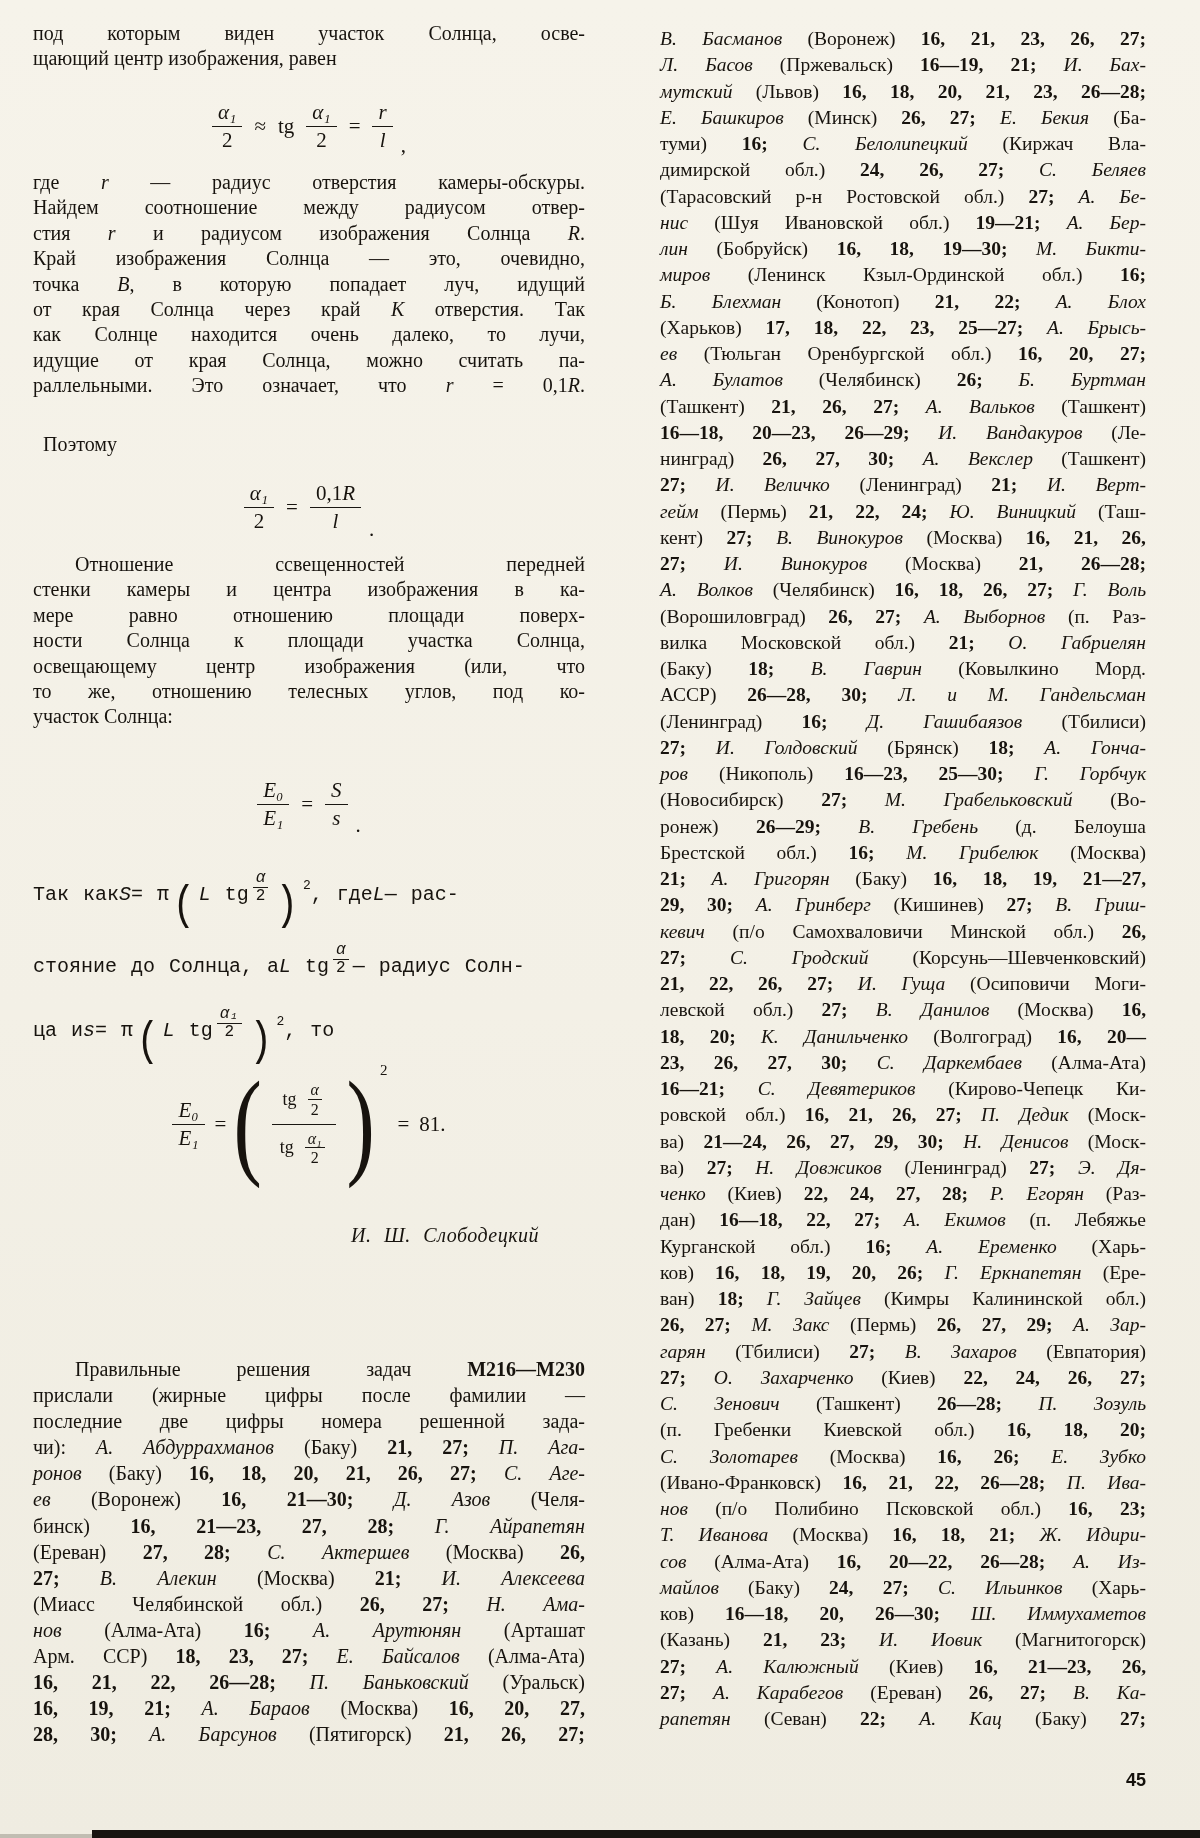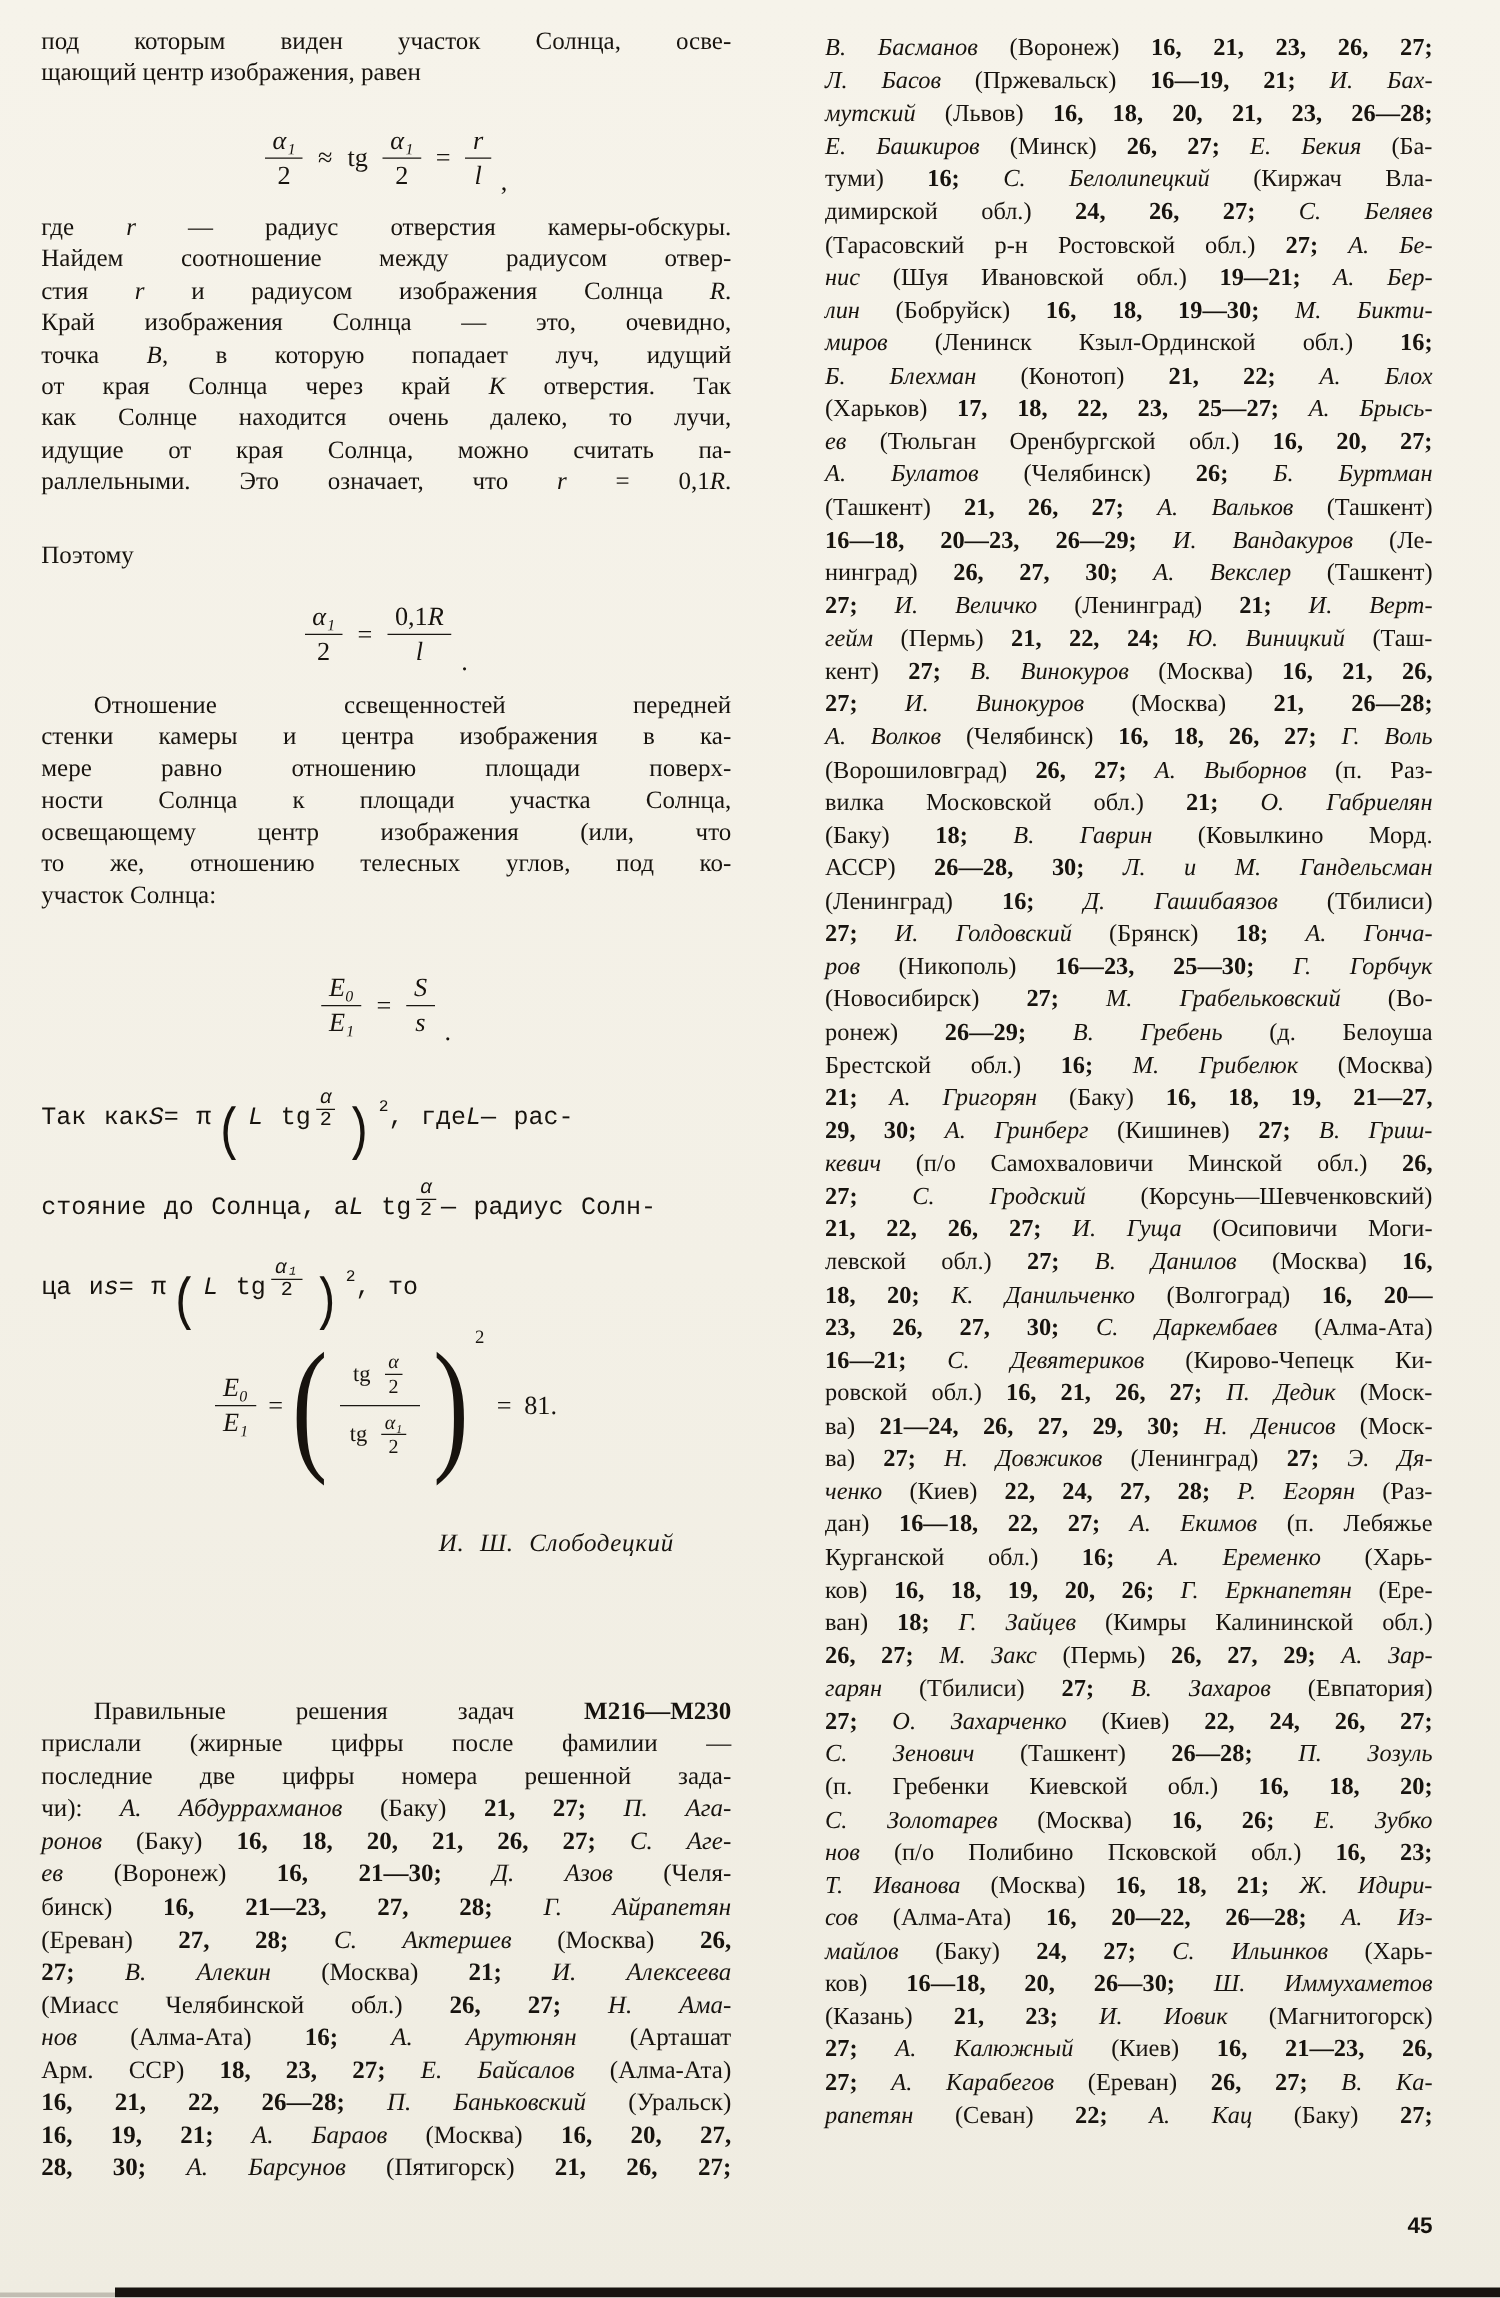--- a/index.html
+++ b/index.html
@@ -40,21 +40,21 @@
   .bigfrac .inner{display:flex;align-items:center;gap:7px;padding:5px 10px;font-size:18px;}
   .bp{font-size:118px;line-height:0;display:inline-block;transform:scaleX(.72);margin:0 -8px;font-weight:400;}
   .sup2big{align-self:flex-start;margin-top:14px;font-size:15px;margin-left:-2px;}
 
   .il{position:absolute;left:0;width:100%;display:flex;align-items:flex-end;font-size:20px;word-spacing:2px;font-family:Liberation Mono, monospace;}
   .mp{font-size:46px;line-height:0;display:inline-block;transform:scaleX(.82);margin:0 1px;font-weight:400;}
   .supS{font-size:13px;transform:translateY(-13px);display:inline-block;margin-left:1px;}
   .ifrac{display:inline-flex;flex-direction:column;align-items:center;font-size:16px;line-height:1.1;margin:0 4px;}
   .ifrac .fn{border-bottom:1.4px solid #1a1712;padding:0 3px 0;}
 
-  #poetomu{position:absolute;left:0;font-size:20px;}
+  #poetomu{position:absolute;left:10px;font-size:20px;}
   #signature{position:absolute;left:0;width:100%;text-align:right;padding-right:46px;box-sizing:border-box;
     font-style:italic;font-size:20px;word-spacing:7px;letter-spacing:.5px;}
   #pagenum{position:absolute;left:1126px;top:1770px;font-family:"Liberation Sans","DejaVu Sans",sans-serif;
     font-weight:bold;font-size:18px;color:#14110c;}
   #scanbar{position:absolute;left:92px;right:0;bottom:0;height:8px;background:#181410;}
   #scanbar2{position:absolute;left:0;bottom:0;width:92px;height:4px;background:#8a857b;opacity:.45;}
 </style>
 </head>
 <body>
 
@@ -269,20 +269,21 @@
       <div class="tline">дан) <b>16—18, 22, 27;</b> <i>А. Екимов</i> (п. Лебяжье</div>
       <div class="tline">Курганской обл.) <b>16;</b> <i>А. Еременко</i> (Харь-</div>
       <div class="tline">ков) <b>16, 18, 19, 20, 26;</b> <i>Г. Еркнапетян</i> (Ере-</div>
       <div class="tline">ван) <b>18;</b> <i>Г. Зайцев</i> (Кимры Калининской обл.)</div>
       <div class="tline"><b>26, 27;</b> <i>М. Закс</i> (Пермь) <b>26, 27, 29;</b> <i>А. Зар-</i></div>
       <div class="tline"><i>гарян</i> (Тбилиси) <b>27;</b> <i>В. Захаров</i> (Евпатория)</div>
       <div class="tline"><b>27;</b> <i>О. Захарченко</i> (Киев) <b>22, 24, 26, 27;</b></div>
       <div class="tline"><i>С. Зенович</i> (Ташкент) <b>26—28;</b> <i>П. Зозуль</i></div>
       <div class="tline">(п. Гребенки Киевской обл.) <b>16, 18, 20;</b></div>
       <div class="tline"><i>С. Золотарев</i> (Москва) <b>16, 26;</b> <i>Е. Зубко</i></div>
+      <div class="tline">(Ивано-Франковск) <b>16, 21, 22, 26—28;</b> <i>П. Ива-</i></div>
       <div class="tline"><i>нов</i> (п/о Полибино Псковской обл.) <b>16, 23;</b></div>
       <div class="tline"><i>Т. Иванова</i> (Москва) <b>16, 18, 21;</b> <i>Ж. Идири-</i></div>
       <div class="tline"><i>сов</i> (Алма-Ата) <b>16, 20—22, 26—28;</b> <i>А. Из-</i></div>
       <div class="tline"><i>майлов</i> (Баку) <b>24, 27;</b> <i>С. Ильинков</i> (Харь-</div>
       <div class="tline">ков) <b>16—18, 20, 26—30;</b> <i>Ш. Иммухаметов</i></div>
       <div class="tline">(Казань) <b>21, 23;</b> <i>И. Иовик</i> (Магнитогорск)</div>
       <div class="tline"><b>27;</b> <i>А. Калюжный</i> (Киев) <b>16, 21—23, 26,</b></div>
       <div class="tline"><b>27;</b> <i>А. Карабегов</i> (Ереван) <b>26, 27;</b> <i>В. Ка-</i></div>
       <div class="tline"><i>рапетян</i> (Севан) <b>22;</b> <i>А. Кац</i> (Баку) <b>27;</b></div>
     </div>

